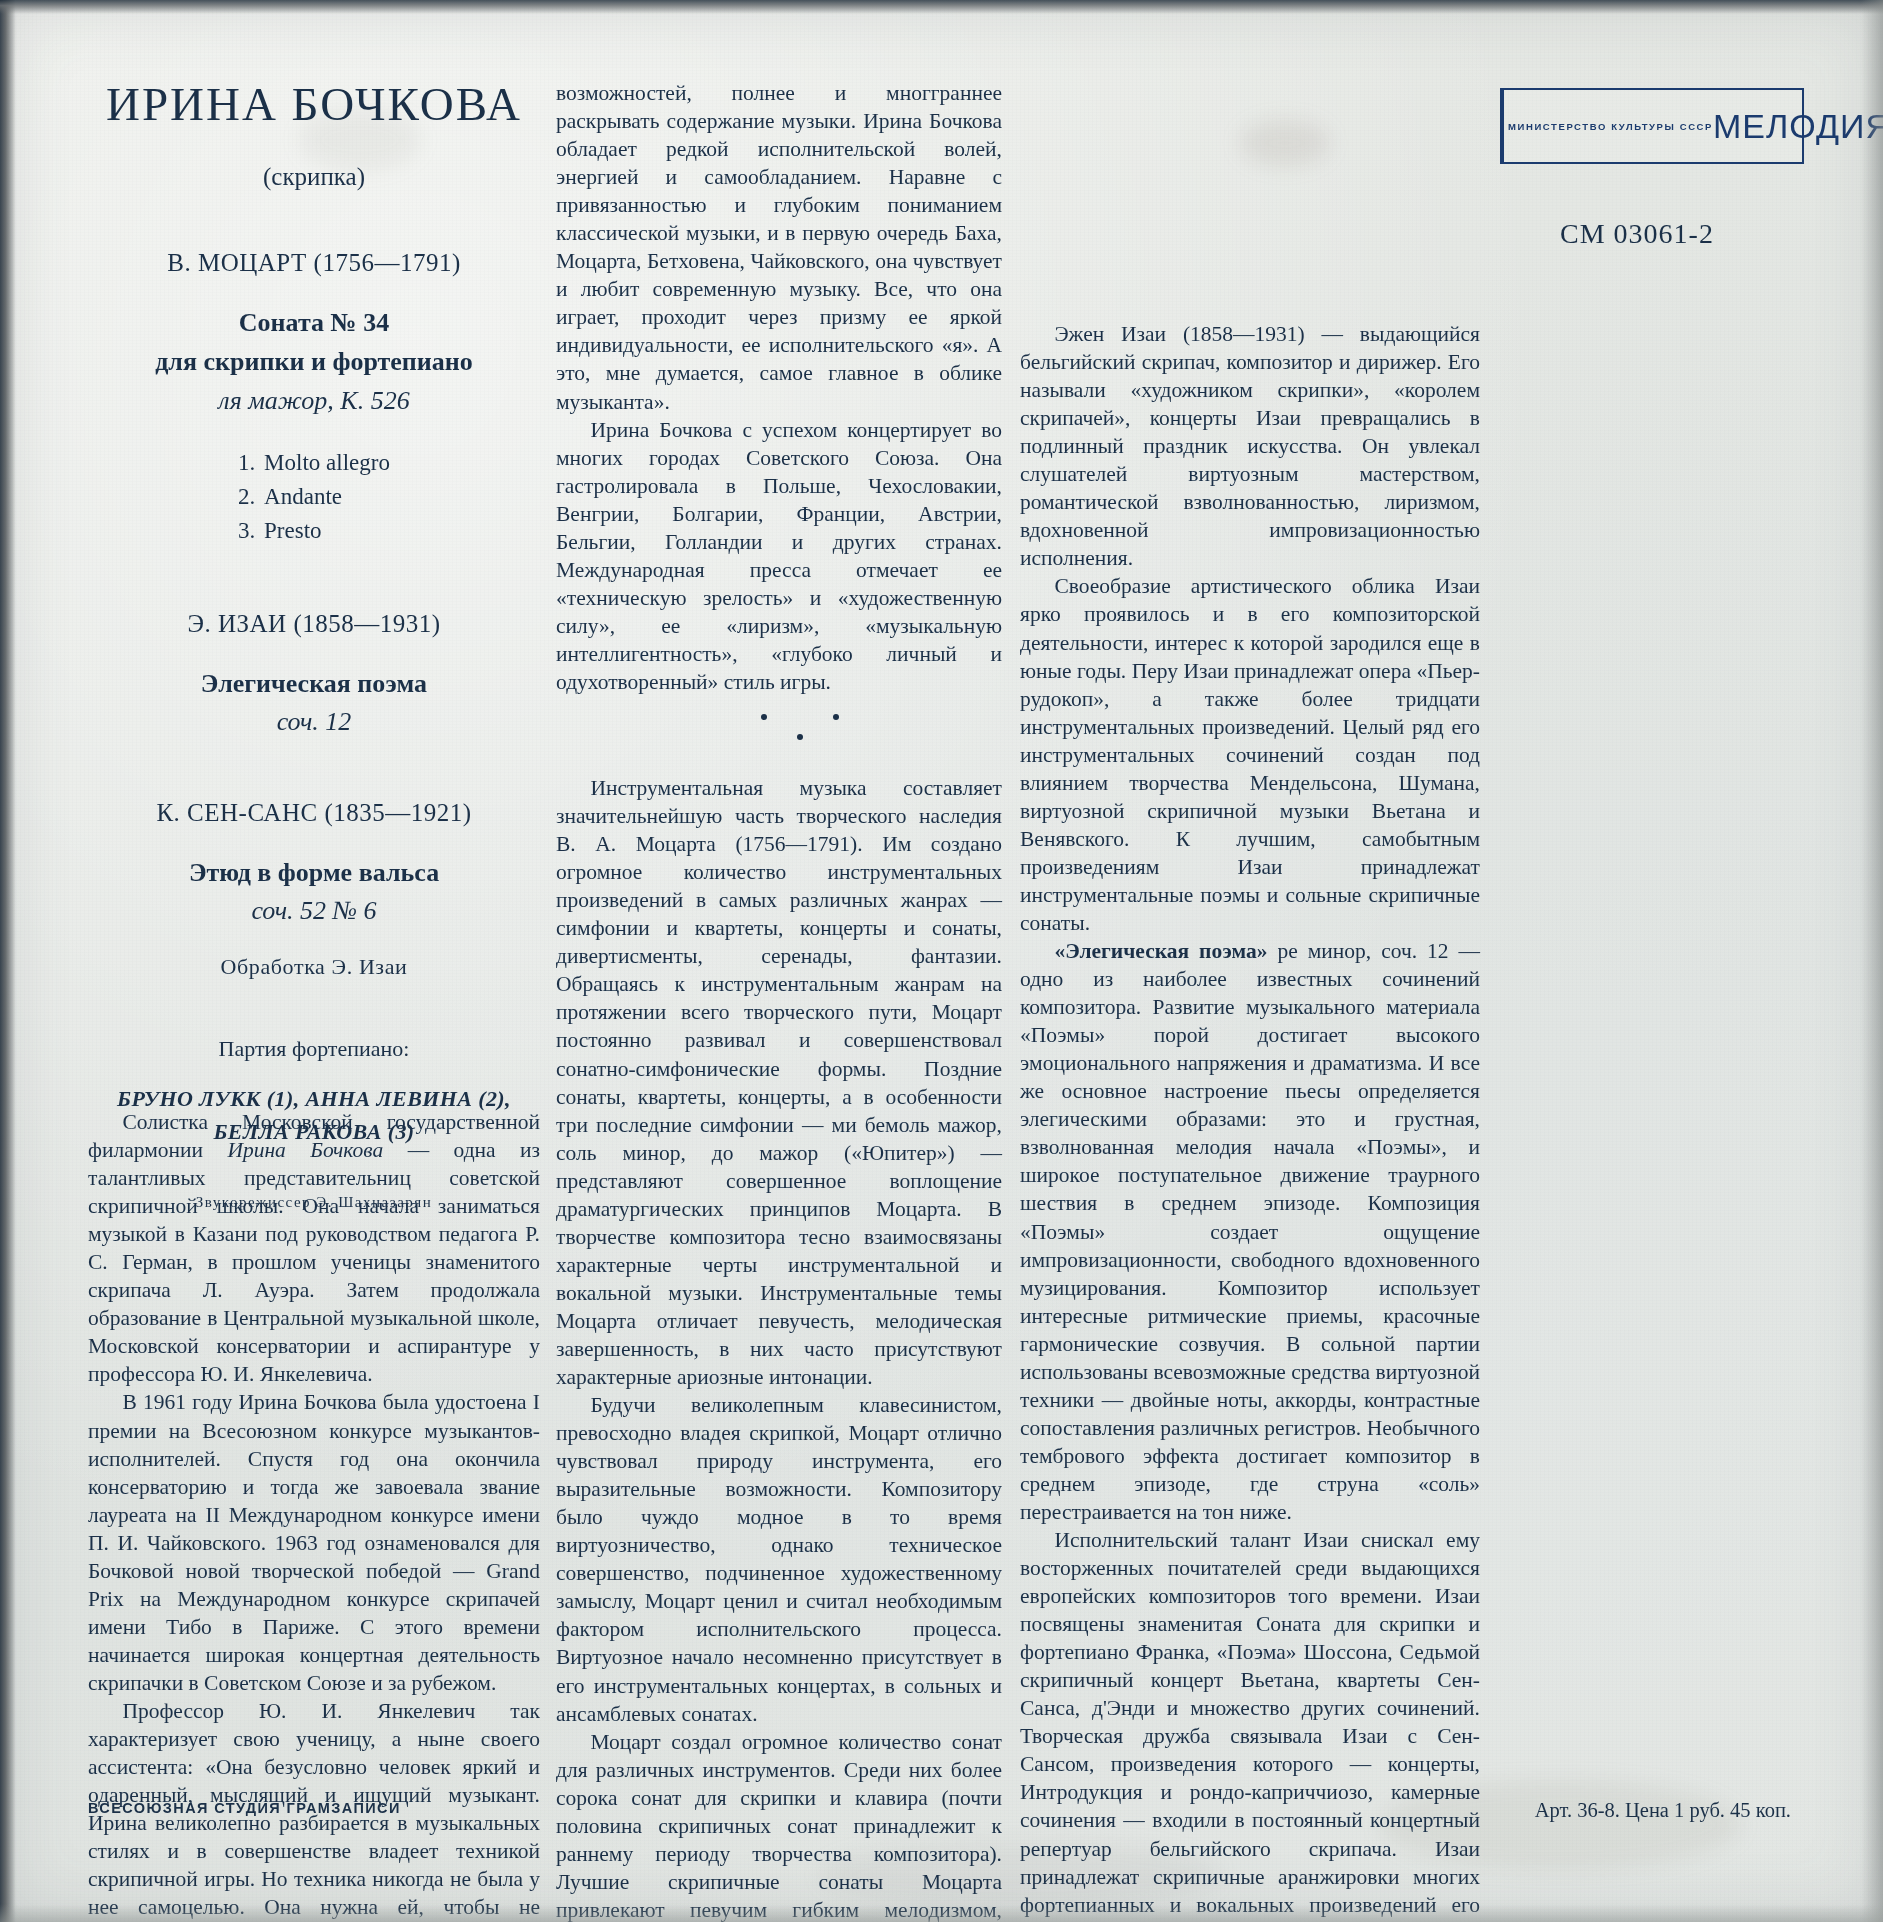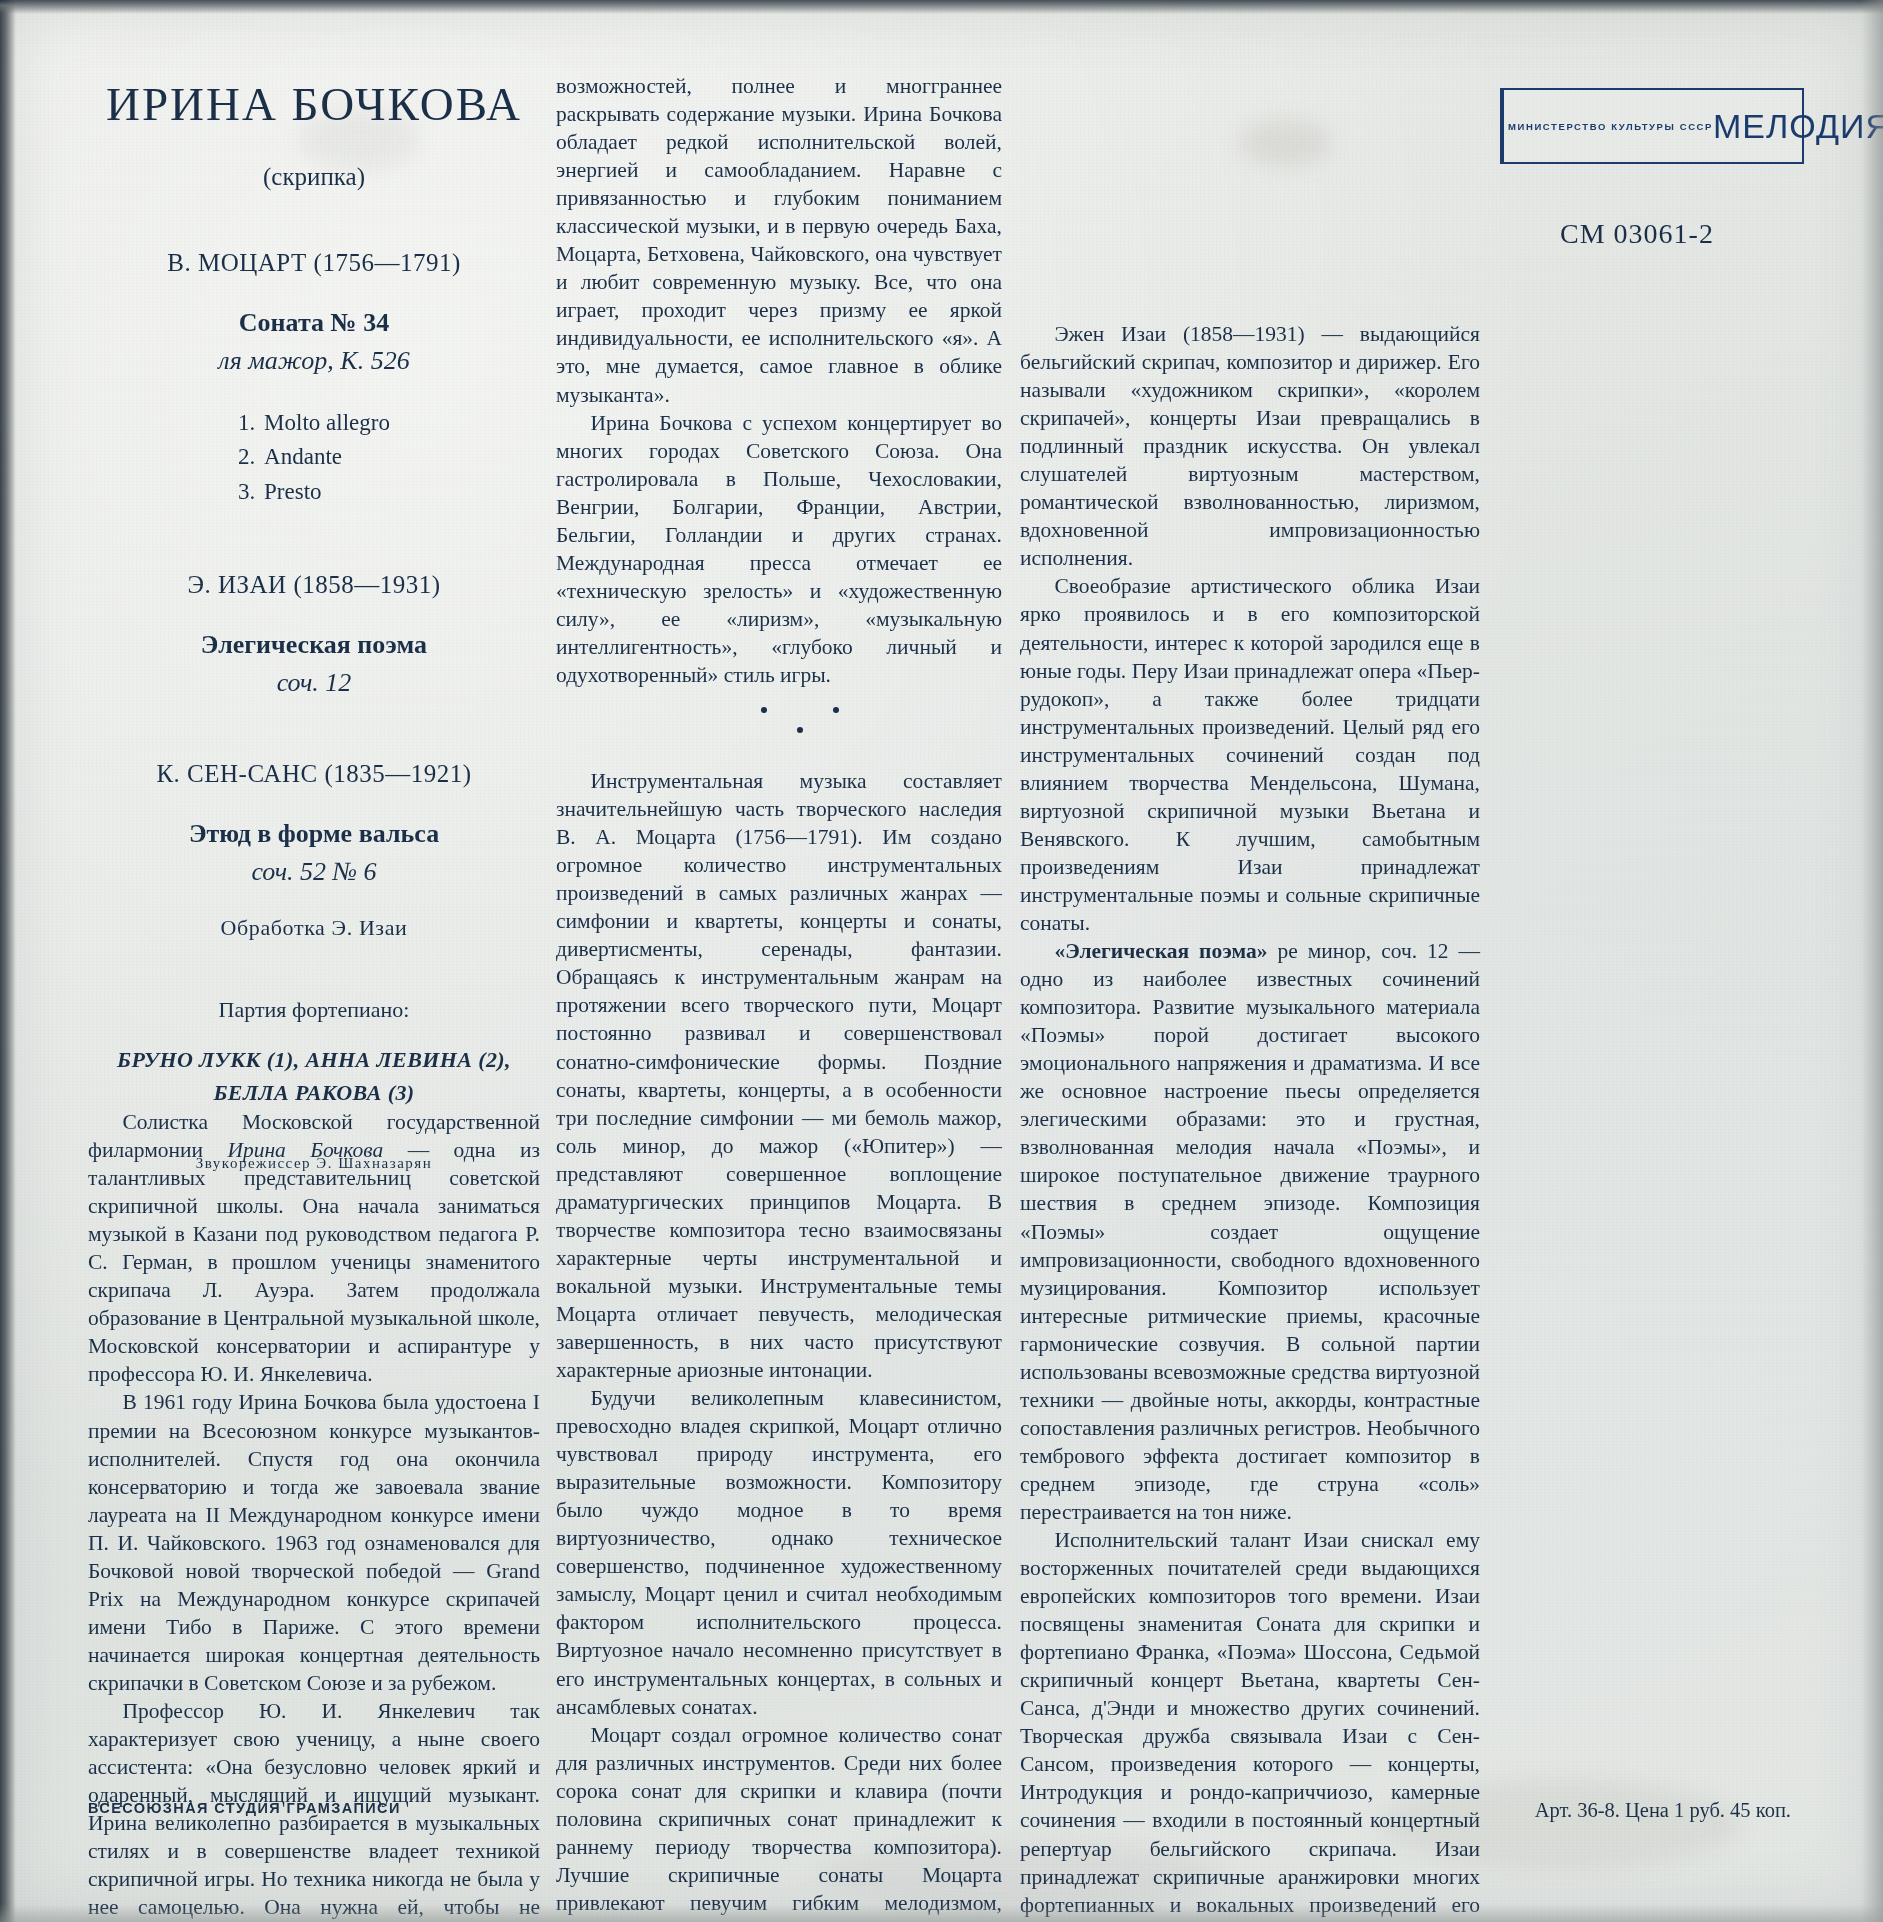--- a/index.html
+++ b/index.html
@@ -160,21 +160,21 @@
   .bodytext p {
     margin: 0;
     text-align: justify;
     text-justify: inter-word;
     font-size: 21.5px;
     line-height: 1.305;
     text-indent: 1.6em;
     hyphens: auto;
     -webkit-hyphens: auto;
   }
-  .bodytext p.noindent { text-indent: 0; }
+  .bodytext p.noindent { text-indent: 0; margin-top: 7px; }
   .bodytext b { font-weight: bold; }
   .bodytext i { font-style: italic; }
 
   .dots {
     position: relative;
     height: 42px;
     margin: 14px 0 22px 0;
   }
   .dots span {
     position: absolute;
@@ -269,20 +269,21 @@
 
   <div class="col col-1">
     <div class="titles">
 
       <h1 class="artist-name">ИРИНА БОЧКОВА</h1>
       <div class="instrument">(скрипка)</div>
 
       
       <div class="composer">В. МОЦАРТ (1756—1791)</div>
       <div class="work-title">Соната № 34</div>
+      <div class="work-title">для скрипки и фортепиано</div>
       <div class="work-sub">ля мажор, K. 526</div>
 
       <ul class="movements">
         <li><span class="num">1.</span><span>Molto allegro</span></li>
         <li><span class="num">2.</span><span>Andante</span></li>
         <li><span class="num">3.</span><span>Presto</span></li>
       </ul>
 
       <div class="gap-lg"></div>
 

